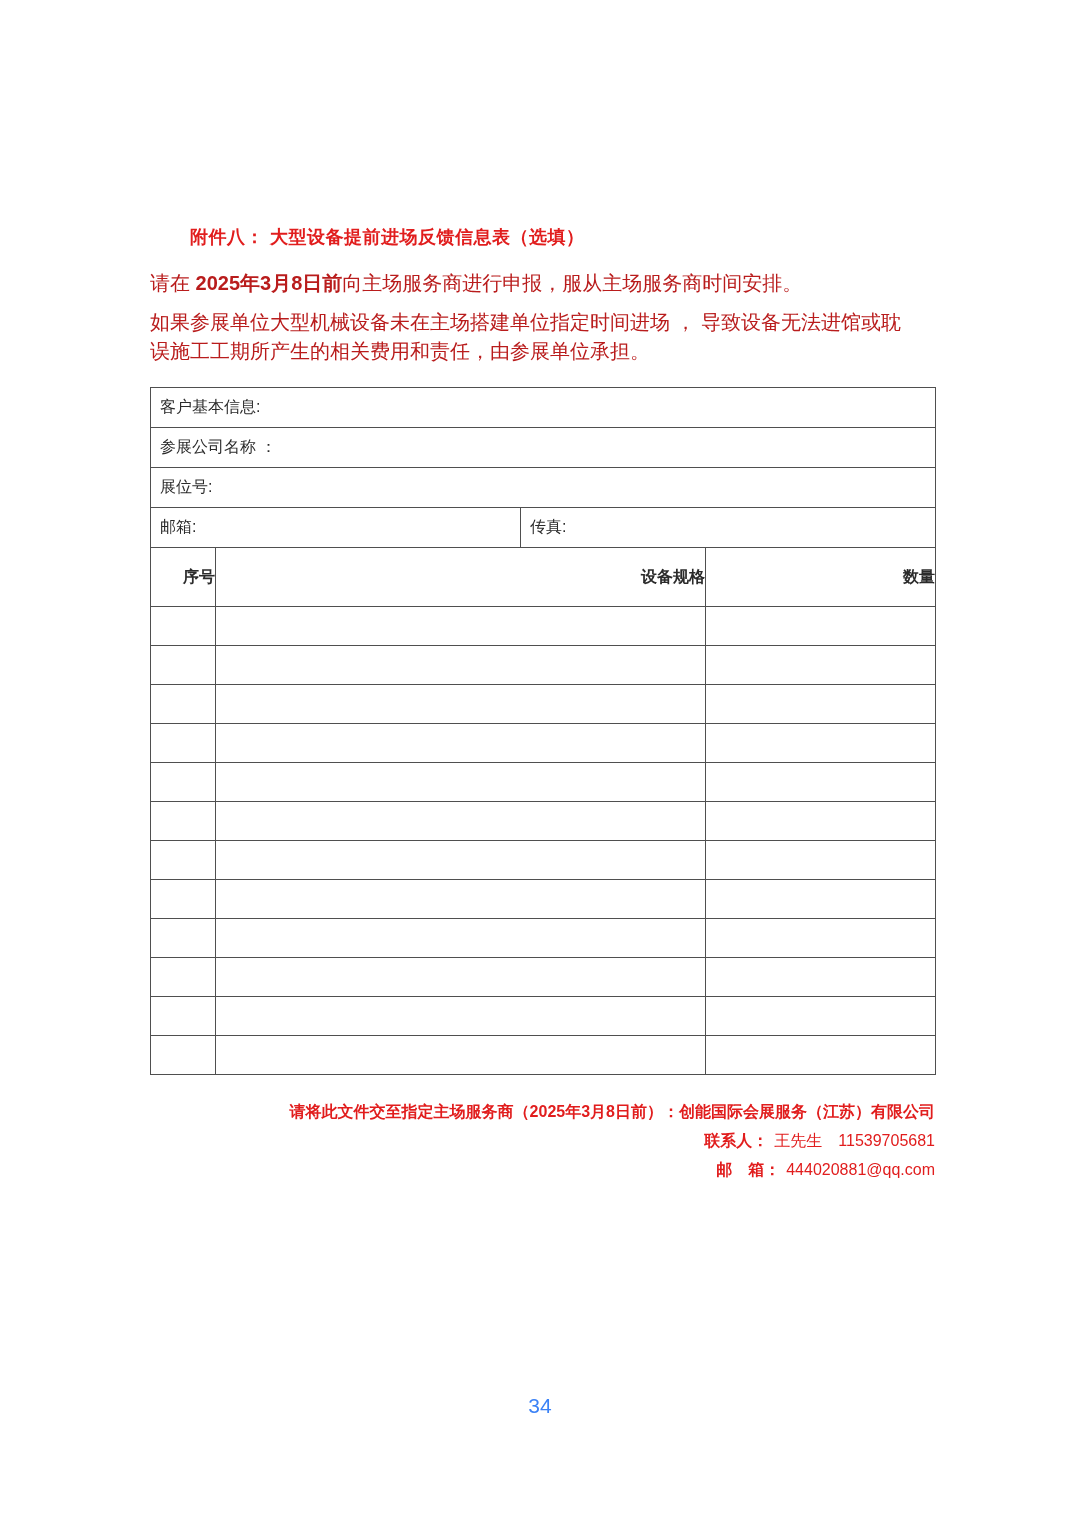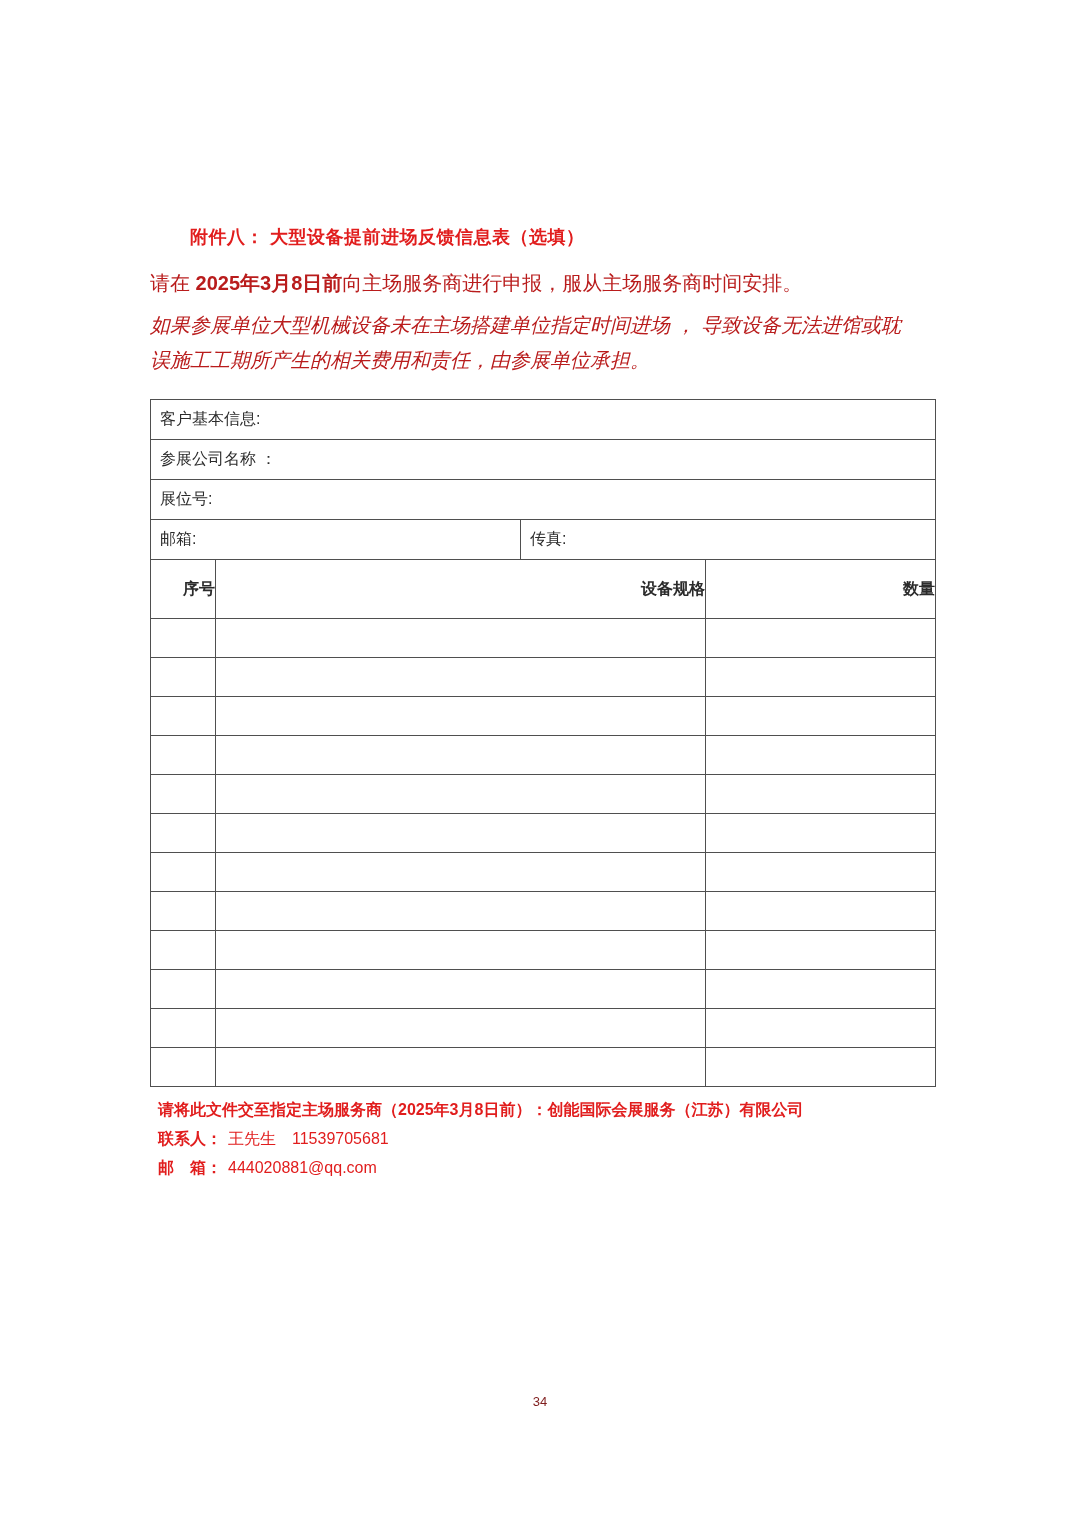--- a/index.html
+++ b/index.html
@@ -31,24 +31,23 @@
   }
   .heading .title-part { margin-left: 6px; }
   .para {
     font-size: 20px;
     line-height: 21px;
     margin-bottom: 14px;
     color: #b91c1c;
   }
   .para strong { font-weight: bold; }
   .para2 {
-    line-height: 35px;
+    line-height: 29px;
     max-width: 758px;
     margin-bottom: 1px;
-    font-style: italic;
   }
   table.form-table {
     border-collapse: collapse;
     table-layout: fixed;
     width: 785px;
     margin-top: 21px;
   }
   .form-table td, .form-table th {
     border: 1px solid #4f4f4f;
     font-size: 16px;
@@ -61,38 +60,39 @@
   .form-table tr.info-row td { height: 40px; }
   .form-table td.bold { font-weight: normal; }
   .form-table tr.head-row th {
     height: 59px;
     font-weight: bold;
     text-align: right;
     padding: 0;
   }
   .form-table tr.empty-row td { height: 39px; }
   .footer {
-    margin-top: 8px;
+    margin-top: 22px;
     padding-left: 8px;
     color: #e11d1d;
+    text-align: right;
   }
   .footer .fline {
     font-size: 16px;
     line-height: 29px;
   }
   .footer .fline strong { font-weight: bold; }
   .footer .fline .val { margin-left: 6px; }
   .footer .bold-line { font-weight: bold; }
   .pagenum {
     position: absolute;
     top: 1394px; left: 0;
     width: 1080px;
     text-align: center;
-    font-size: 13px;
-    color: #7f1d1d;
+    font-size: 21px;
+    color: #3b82f6;
   }
 </style>
 </head>
 <body>
 
 <div class="page">
   <div class="content">
 
     <h1 class="heading"><span>附件八：</span><span class="title-part">大型设备提前进场反馈信息表（选填）</span></h1>
 

